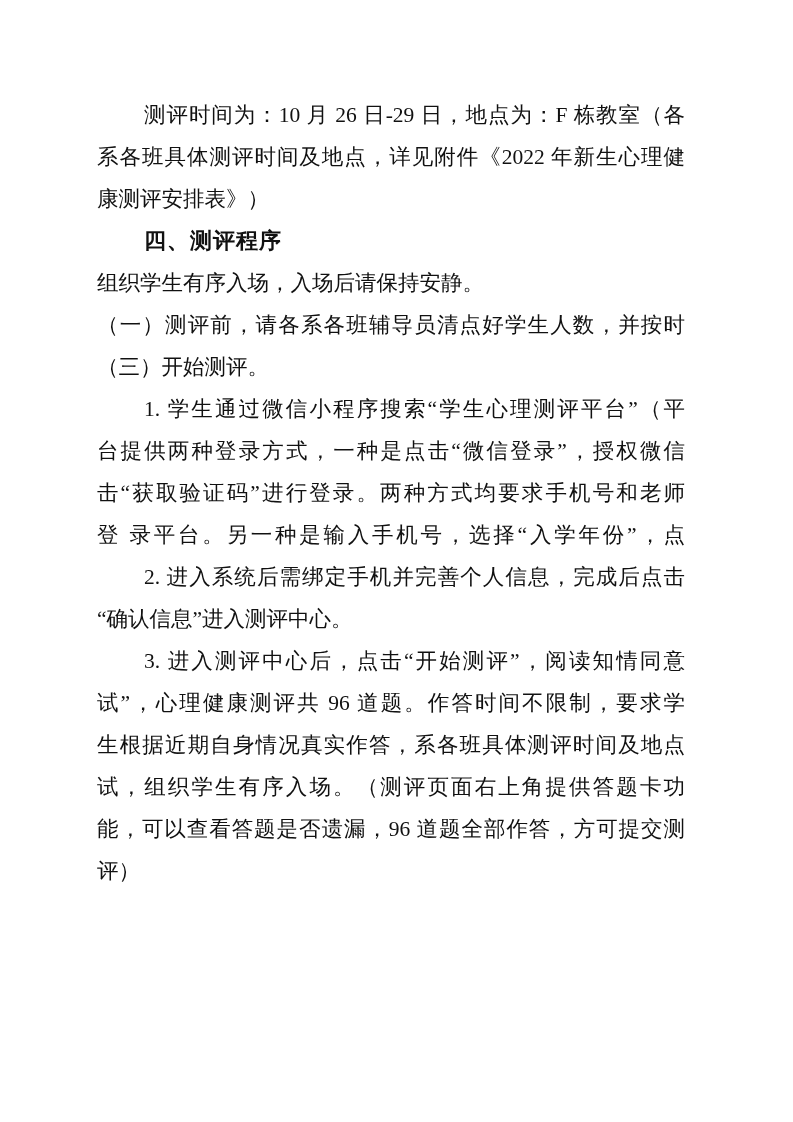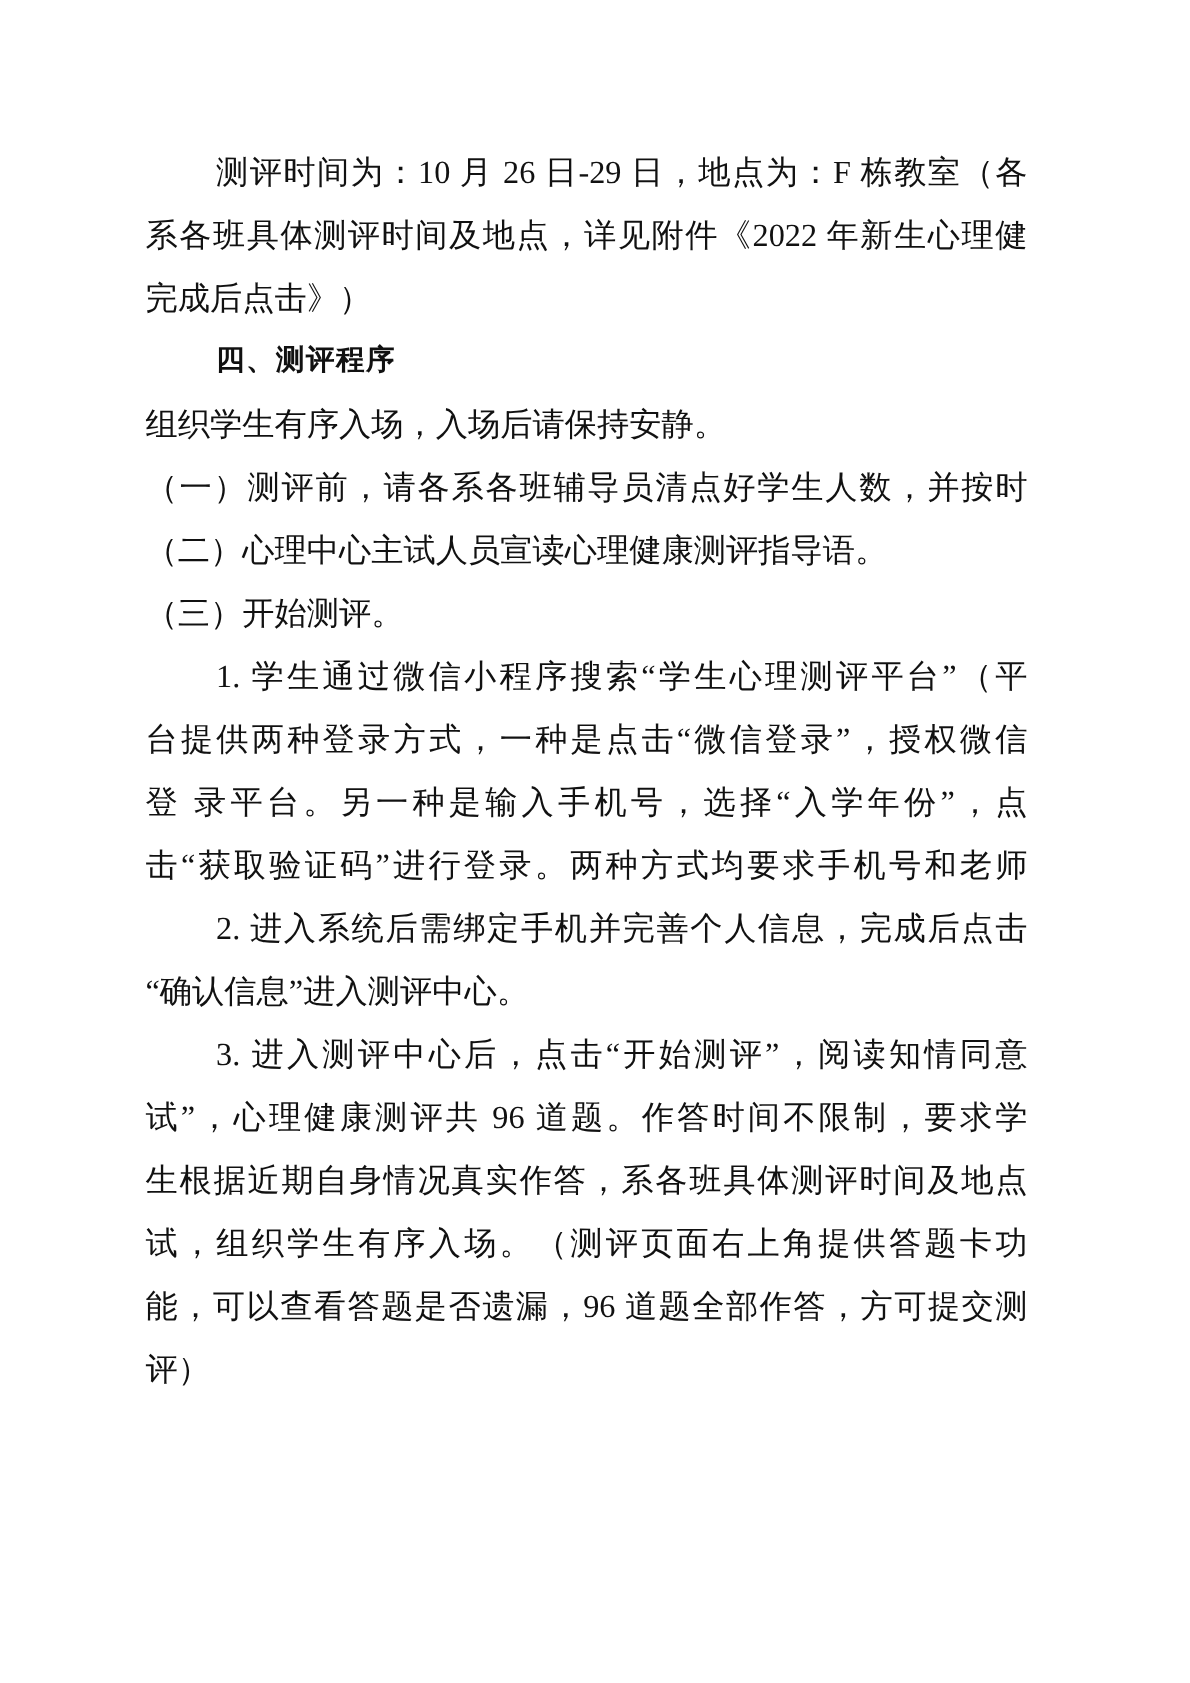--- a/index.html
+++ b/index.html
@@ -36,52 +36,49 @@
   }
   .line.stretch {
     text-align: justify;
     text-align-last: justify;
   }
   .line.indent {
     text-indent: 47px;
   }
   .line.bold {
     font-weight: bold;
-    font-size: 19px;
+    font-size: 22px;
     letter-spacing: 1px;
   }
 </style>
 </head>
 <body>
 
 <div class="page">
   <div class="doc-content">
       <div class="paragraph">
         <div class="line stretch indent">测评时间为：10 月 26 日-29 日，地点为：F 栋教室（各</div>
         <div class="line stretch">系各班具体测评时间及地点，详见附件《2022 年新生心理健</div>
-        <div class="line">完成后点击》）</div>
+        <div class="line">康测评安排表》）</div>
       </div>
       <div class="paragraph">
         <div class="line indent bold">四、测评程序</div>
       </div>
       <div class="paragraph">
         <div class="line">组织学生有序入场，入场后请保持安静。</div>
         <div class="line stretch">（一）测评前，请各系各班辅导员清点好学生人数，并按时</div>
       </div>
       <div class="paragraph">
-        <div class="line">（二）心理中心主试人员宣读心理健康测评指导语。</div>
-      </div>
-      <div class="paragraph">
         <div class="line">（三）开始测评。</div>
       </div>
       <div class="paragraph">
         <div class="line stretch indent">1. 学生通过微信小程序搜索“学生心理测评平台”（平</div>
         <div class="line stretch">台提供两种登录方式，一种是点击“微信登录”，授权微信</div>
+        <div class="line stretch">击“获取验证码”进行登录。两种方式均要求手机号和老师</div>
         <div class="line stretch">登 录平台。另一种是输入手机号，选择“入学年份”，点</div>
-        <div class="line stretch">击“获取验证码”进行登录。两种方式均要求手机号和老师</div>
       </div>
       <div class="paragraph">
         <div class="line stretch indent">2. 进入系统后需绑定手机并完善个人信息，完成后点击</div>
         <div class="line">“确认信息”进入测评中心。</div>
       </div>
       <div class="paragraph">
         <div class="line stretch indent">3. 进入测评中心后，点击“开始测评”，阅读知情同意</div>
         <div class="line stretch">试”，心理健康测评共 96 道题。作答时间不限制，要求学</div>
         <div class="line stretch">生根据近期自身情况真实作答，系各班具体测评时间及地点</div>
         <div class="line stretch">试，组织学生有序入场。（测评页面右上角提供答题卡功</div>

